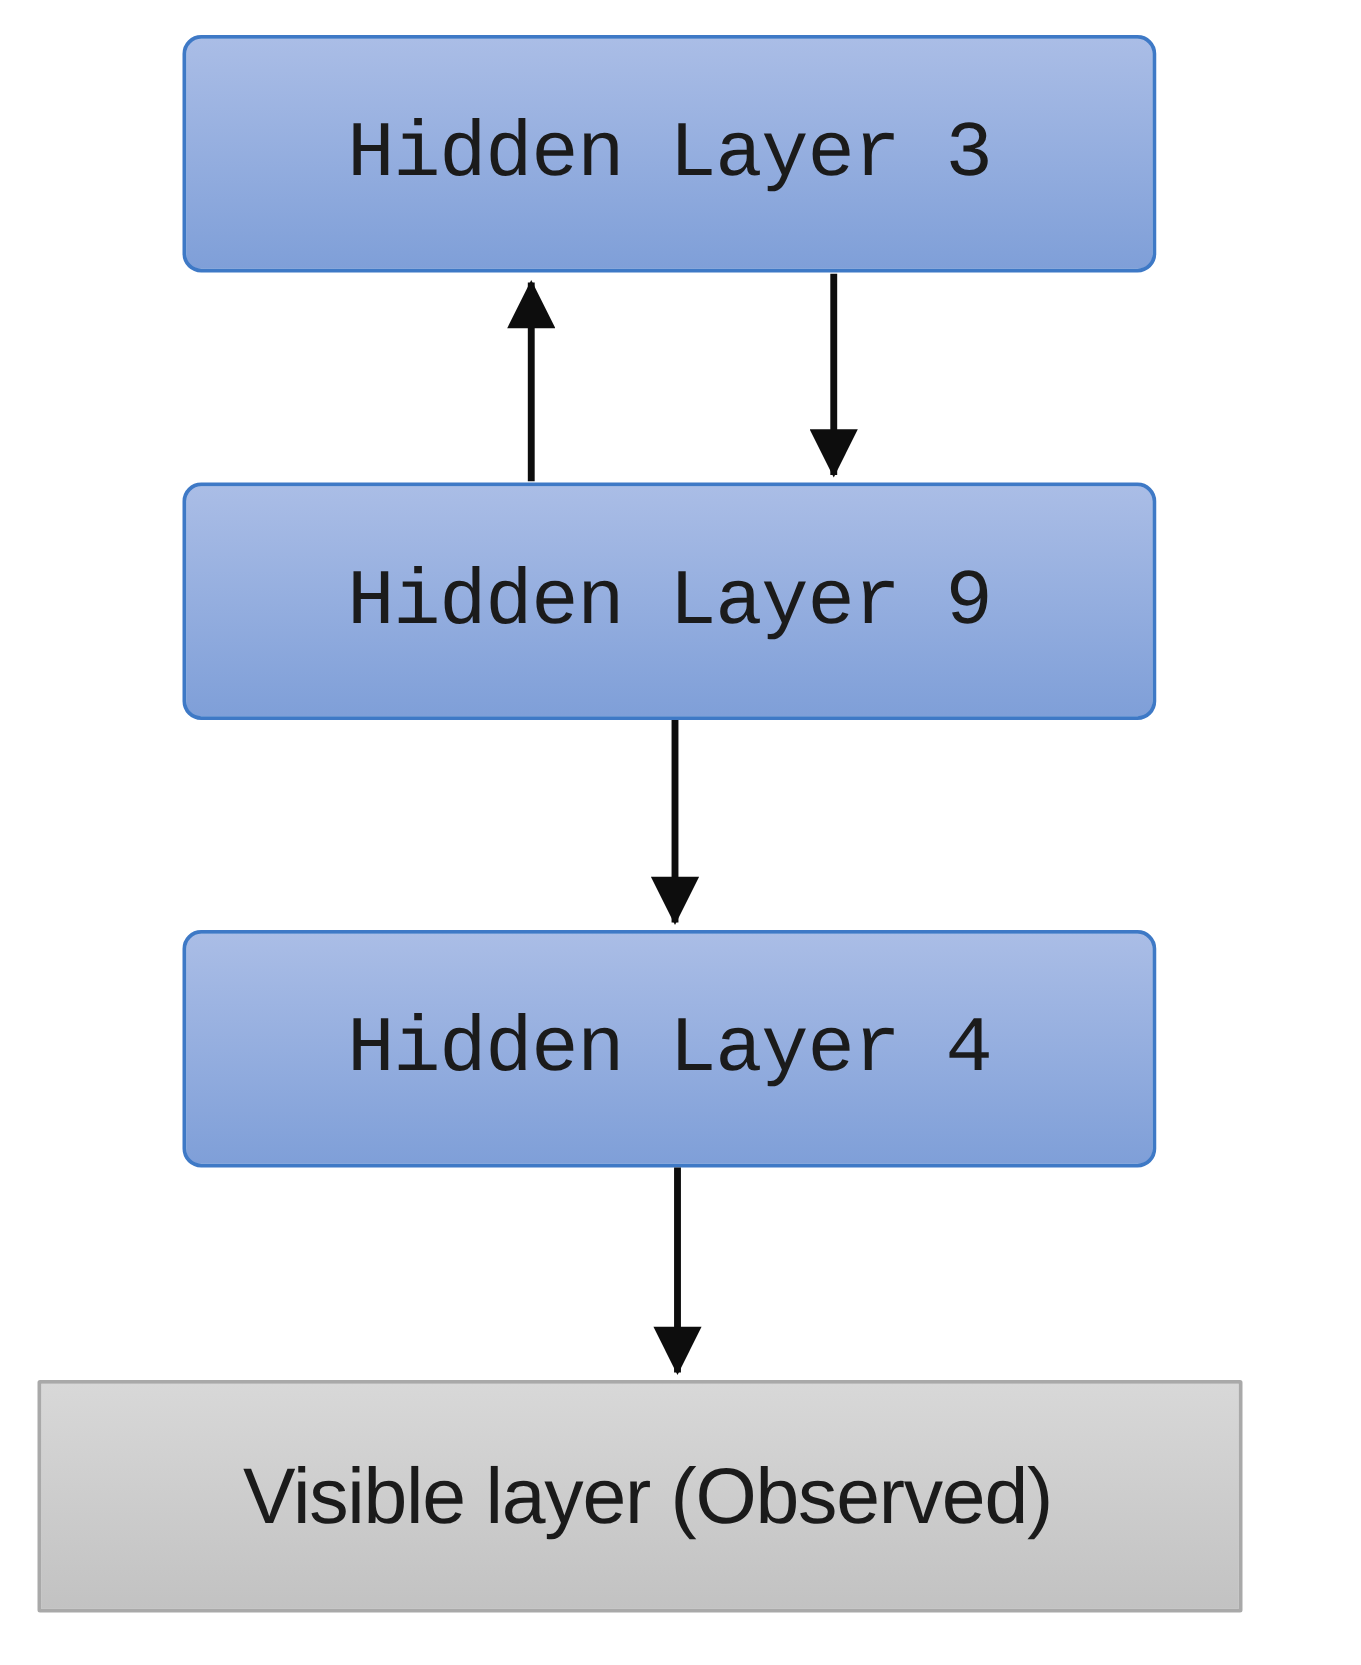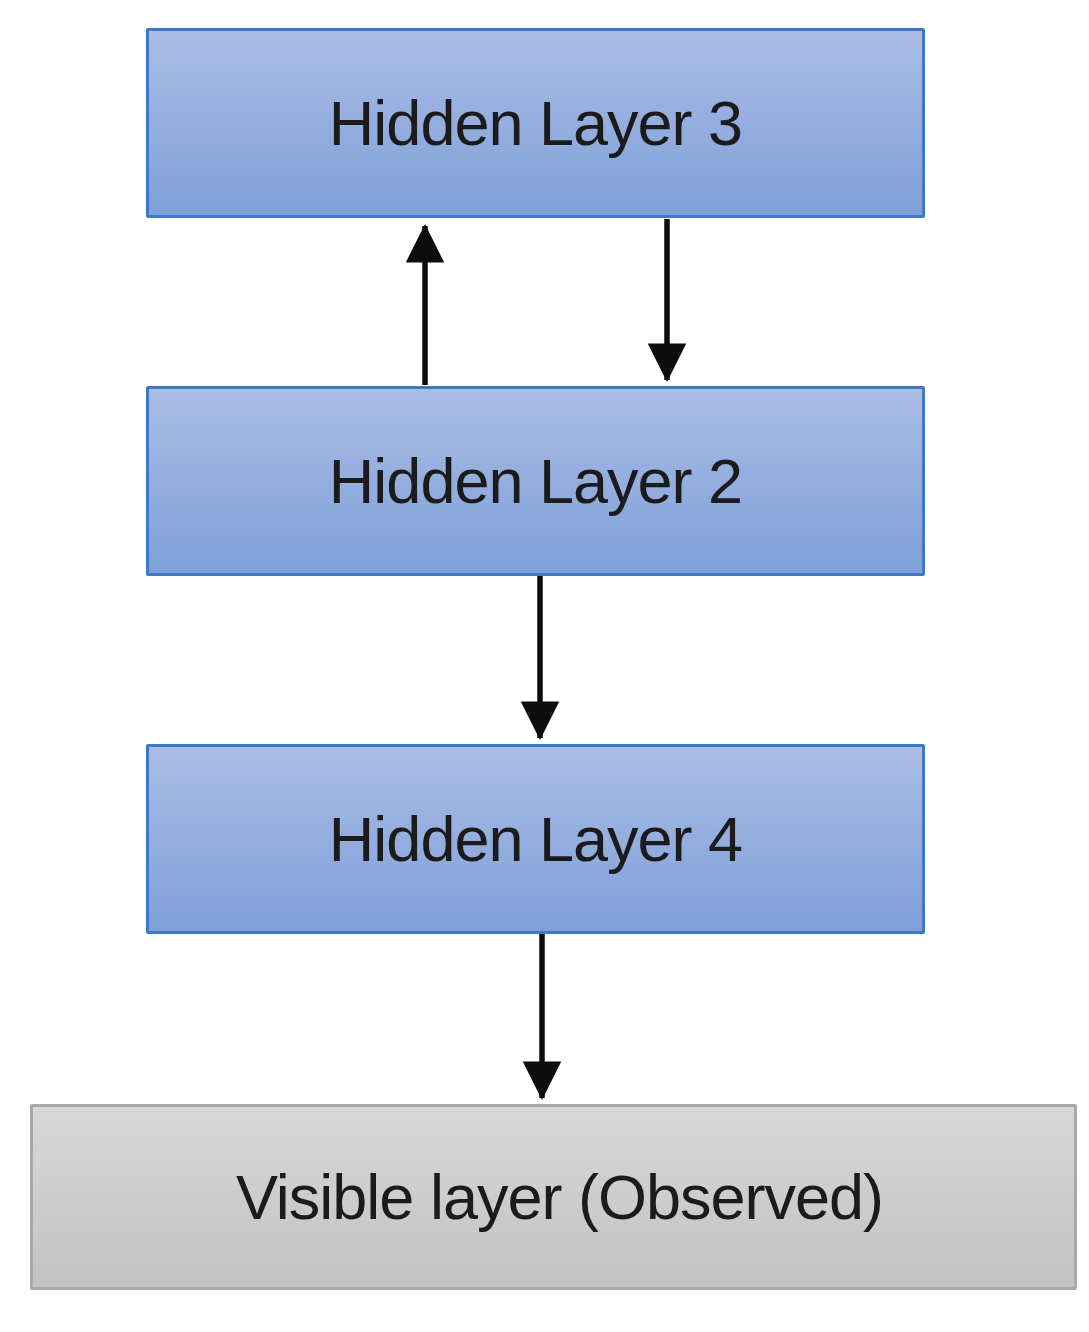--- a/index.html
+++ b/index.html
@@ -34,25 +34,26 @@
     letter-spacing: -1px;
     color: var(--text);
     text-align: center;
   }
   .node.hidden-layer {
     left: 146px;
     width: 779px;
     height: 190px;
     background: linear-gradient(to bottom, var(--hidden-fill-top) 0%, var(--hidden-fill-bottom) 100%);
     border: 3px solid var(--hidden-border);
-    border-radius: 2px;
+    border-radius: 15px;
+    font-family: Liberation Mono, monospace;
   }
   .node.visible-layer {
     left: 30px;
-    width: 1047px;
+    width: 964px;
     height: 186px;
     top: 1104px;
     background: linear-gradient(to bottom, var(--visible-fill-top) 0%, var(--visible-fill-bottom) 100%);
     border: 3px solid var(--visible-border);
     border-radius: 2px;
     padding-left: 12px;
   }
   #node-hidden3 { top: 28px; }
   #node-hidden2 { top: 386px; }
   #node-hidden1 { top: 744px; }
@@ -73,21 +74,21 @@
 </head>
 <body>
 
 <div class="canvas">
 
   <div id="node-hidden3" class="node hidden-layer">
     <span>Hidden Layer 3</span>
   </div>
 
   <div id="node-hidden2" class="node hidden-layer">
-    <span>Hidden Layer 2</span>
+    <span>Hidden Layer 9</span>
   </div>
 
   <div id="node-hidden1" class="node hidden-layer">
     <span>Hidden Layer 4</span>
   </div>
 
   <div id="node-visible" class="node visible-layer">
     <span>Visible layer (Observed)</span>
   </div>
 

